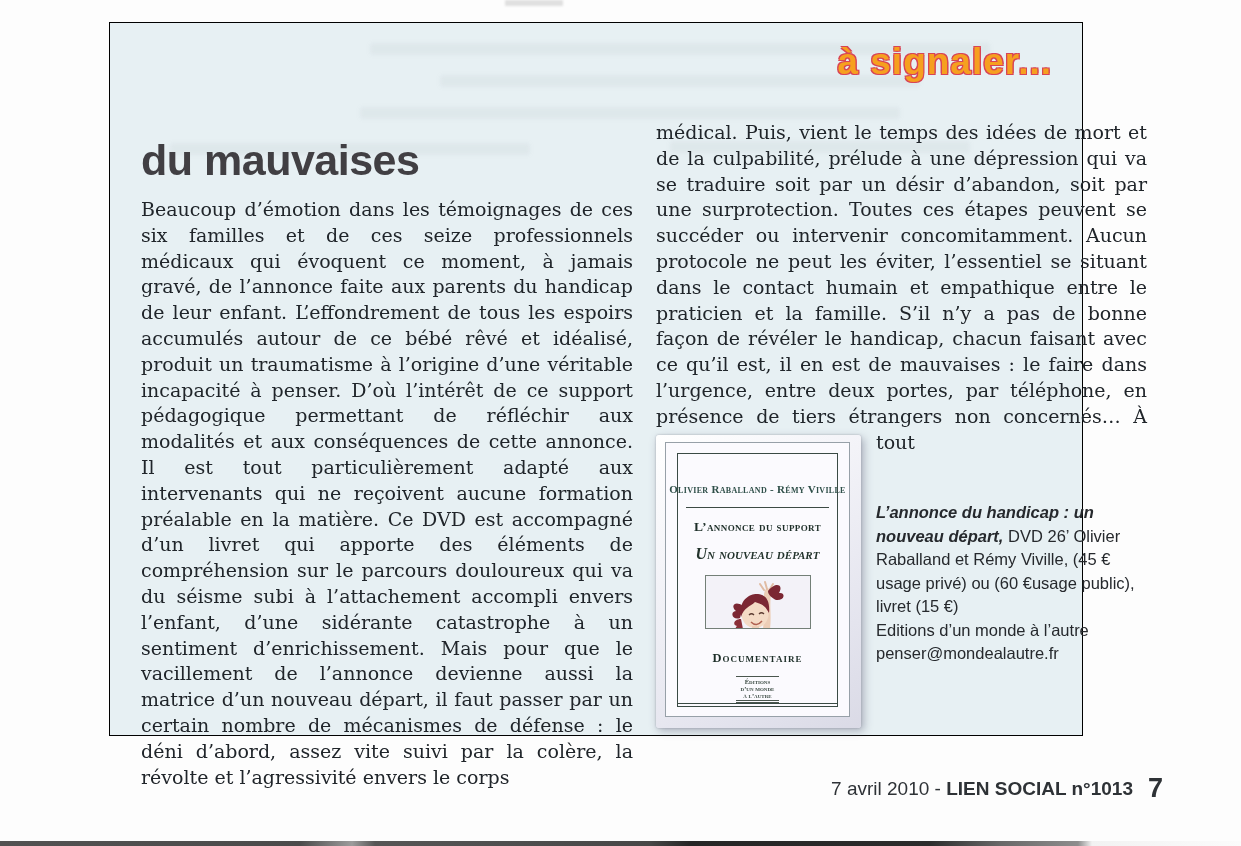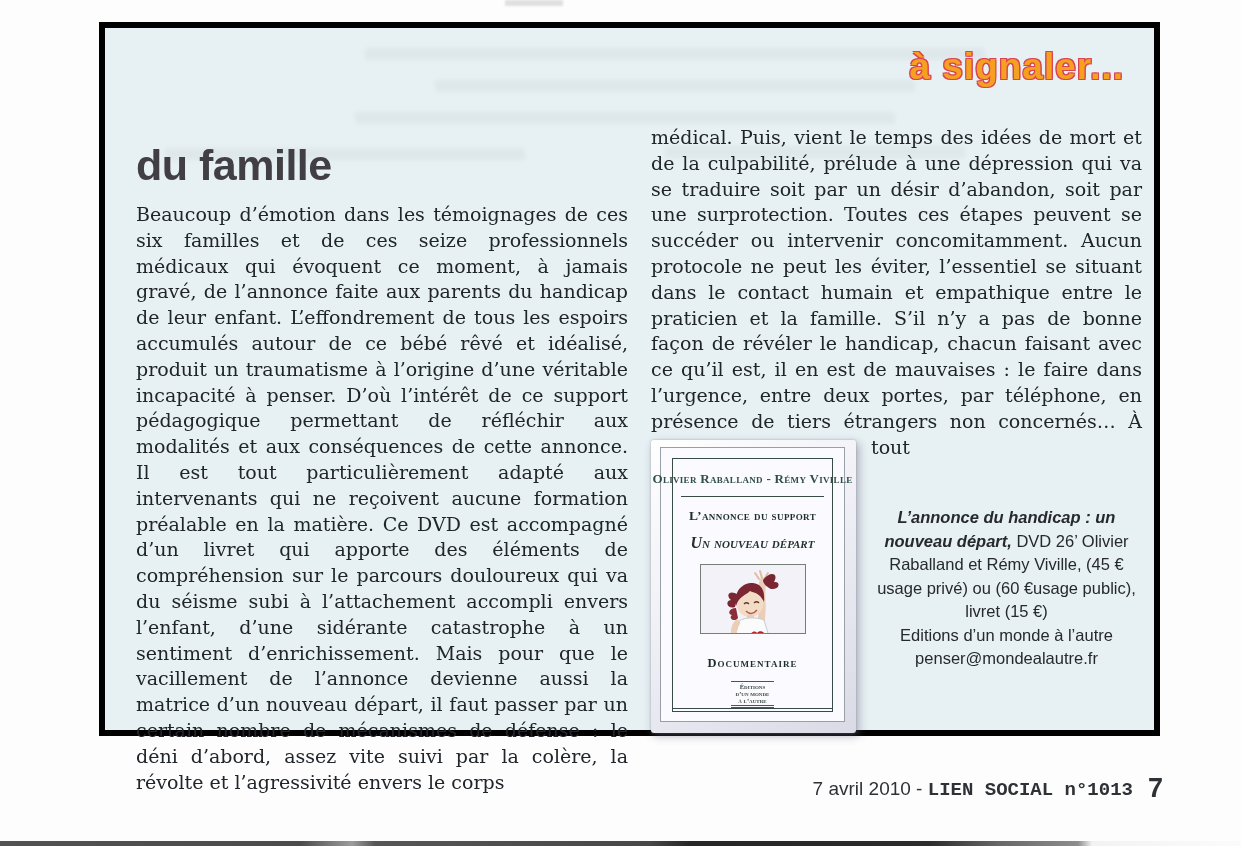--- a/index.html
+++ b/index.html
@@ -1,20 +1,20 @@
 <!DOCTYPE html>
 <html lang="fr"><head>
 <meta charset="utf-8">
 <style>
   html,body{margin:0;padding:0;width:1241px;height:846px;background:#fdfdfd;overflow:hidden;}
   *{box-sizing:border-box;}
 
   .panel{
-    position:absolute;left:99px;top:22px;width:1061px;height:714px;
-    background:#e7f0f3;border:6px solid #000000;
+    position:absolute;left:109px;top:22px;width:974px;height:714px;
+    background:#e7f0f3;border:1px solid #000000;
   }
 
   
   .scan-strip{
     position:absolute;left:0;bottom:0;width:1241px;height:5px;
     background:linear-gradient(to right,
       #525252 0px,#4b4b4b 300px,#9c9c9c 352px,#565656 375px,
       #474747 650px,#262626 690px,#2c2c2c 930px,#686868 1000px,
       #8d8d8d 1078px,#f2f2f2 1092px,#fbfbfb 1241px);
   }
@@ -48,64 +48,64 @@
   
   .dvd-float{float:left;width:205px;height:293px;margin:5px 15px 14px 0;}
   .dvd-photo{position:relative;width:205px;height:293px;border-radius:3px;overflow:hidden;
     background:linear-gradient(145deg,#ffffff 0%,#f3f3f8 35%,#e4e4ee 75%,#dadae6 100%);
     box-shadow:2.5px 3px 8px rgba(100,100,125,.45),0 0 2px rgba(110,110,125,.5);}
   .dvd-sketch{position:absolute;left:0;top:0;}
   .dvd-cover{position:absolute;left:10px;top:8px;right:12px;bottom:12px;
     background:#fbfafe;box-shadow:0 0 0 1px #97a0a8;}
   .dvd-frame{position:absolute;left:11px;top:10px;right:11px;bottom:9px;
     border:1.5px solid #3a4a44;display:flex;flex-direction:column;align-items:center;}
-  .dvd-authors{margin-top:7px;font-family:"Liberation Serif",serif;font-variant:small-caps;
-    font-weight:bold;font-size:13px;letter-spacing:.3px;color:#2f4f49;white-space:nowrap;}
+  .dvd-authors{margin-top:23px;font-family:"Liberation Serif",serif;font-variant:small-caps;
+    font-weight:bold;font-size:11px;letter-spacing:.3px;color:#2f4f49;white-space:nowrap;}
   .dvd-rule{width:90%;border-top:1px solid #3c4a44;margin:5px 0 6px;}
   .dvd-title{font-family:"Liberation Serif",serif;font-variant:small-caps;font-weight:bold;
     font-size:13.5px;letter-spacing:.4px;color:#1d2e28;white-space:nowrap;}
   .dvd-subtitle{font-family:"Liberation Serif",serif;font-variant:small-caps;font-weight:bold;
     font-style:italic;font-size:16px;color:#23332c;margin-top:1px;white-space:nowrap;}
   .dvd-art{width:106px;height:134px;border:1px solid #737f77;margin-top:8px;
     background:#f3f2f8;position:relative;overflow:hidden;}
   .dvd-genre{margin-top:17px;font-family:"Liberation Serif",serif;font-variant:small-caps;
     font-weight:bold;font-size:12.5px;letter-spacing:1px;color:#1d2e28;}
   .dvd-publisher{margin-top:4px;text-align:center;font-family:"Liberation Serif",serif;
     font-variant:small-caps;font-weight:bold;font-size:6.5px;line-height:7px;color:#3a4a42;
     border-top:1px solid #4a564e;border-bottom:3px double #4a564e;padding:1px 5px;}
   .dvd-bottomrule{width:100%;margin-top:auto;margin-bottom:2px;border-top:1px solid #3a4a44;}
 
   
   .caption{overflow:hidden;margin-top:46px;
     font-family:"Liberation Sans",sans-serif;font-size:16.5px;line-height:23.5px;
-    color:#26292d;text-align:center;hyphens:none;margin-left:20px;}
+    color:#26292d;text-align:left;hyphens:none;margin-left:20px;}
   .cap-title{font-weight:bold;font-style:italic;}
 
   
   .footer{position:absolute;left:97px;top:773px;width:1066px;text-align:right;
     font-family:"Liberation Sans",sans-serif;font-size:19px;color:#2e3236;}
-  .footer .mag{font-weight:bold;font-family:Liberation Mono, monospace;}
+  .footer .mag{font-weight:bold;}
   .footer .pagenum{font-weight:bold;font-size:27px;margin-left:15px;vertical-align:-2px;}
 </style>
 </head>
 <body>
 
 <div class="panel">
 
   <div class="ghost" style="left:260px;top:20px;width:620px;height:12px;"></div>
   <div class="ghost" style="left:330px;top:52px;width:480px;height:12px;"></div>
   <div class="ghost" style="left:250px;top:84px;width:540px;height:12px;"></div>
   <div class="ghost" style="left:560px;top:118px;width:300px;height:12px;"></div>
   <div class="ghost" style="left:60px;top:120px;width:360px;height:12px;"></div>
 
   <div class="signaler">à signaler...</div>
 
   <div class="title">
     <br>
-    <span>du famille</span>
+    <span>du mauvaises</span>
   </div>
 
   <div class="bodytext col-left">Beaucoup d’émotion dans les témoignages de ces six familles et de ces seize professionnels médicaux qui évoquent ce moment, à jamais gravé, de l’annonce faite aux parents du handicap de leur enfant. L’effondrement de tous les espoirs accumulés autour de ce bébé rêvé et idéalisé, produit un traumatisme à l’origine d’une véritable incapacité à penser. D’où l’intérêt de ce support pédagogique permettant de réfléchir aux modalités et aux conséquences de cette annonce. Il est tout particulièrement adapté aux intervenants qui ne reçoivent aucune formation préalable en la matière. Ce DVD est accompagné d’un livret qui apporte des éléments de compréhension sur le parcours douloureux qui va du séisme subi à l’attachement accompli envers l’enfant, d’une sidérante catastrophe à un sentiment d’enrichissement. Mais pour que le vacillement de l’annonce devienne aussi la matrice d’un nouveau départ, il faut passer par un certain nombre de mécanismes de défense : le déni d’abord, assez vite suivi par la colère, la révolte et l’agressivité envers le corps</div>
 
   <div class="bodytext col-right">
     <span>médical. Puis, vient le temps des idées de mort et de la culpabilité, prélude à une dépression qui va se traduire soit par un désir d’abandon, soit par une surprotection. Toutes ces étapes peuvent se succéder ou intervenir concomitamment. Aucun protocole ne peut les éviter, l’essentiel se situant dans le contact humain et empathique entre le praticien et la famille. S’il n’y a pas de bonne façon de révéler le handicap, chacun faisant avec ce qu’il est, il en est de mauvaises : le faire dans l’urgence, entre deux portes, par téléphone, en présence de tiers étrangers non concernés… À tout</span>
 
     <span class="dvd-float">
       <span class="dvd-photo" style="display:block;">
         <svg class="dvd-sketch" width="205" height="293" viewBox="0 0 205 293">

